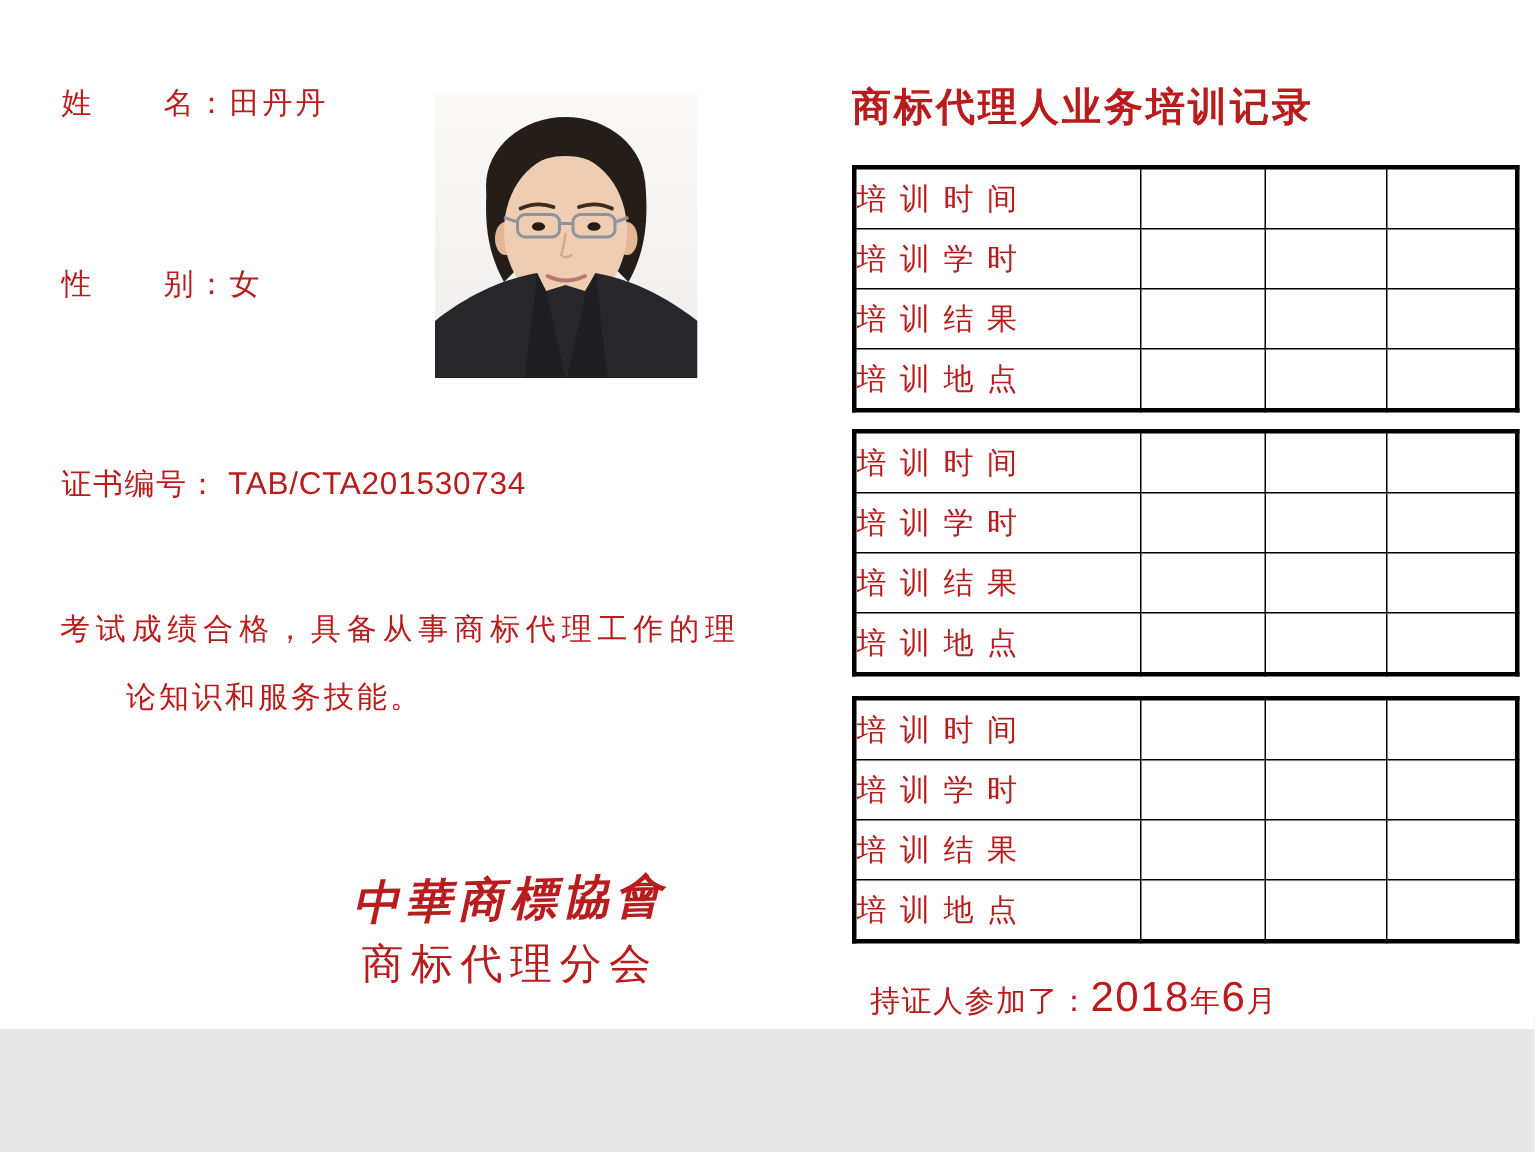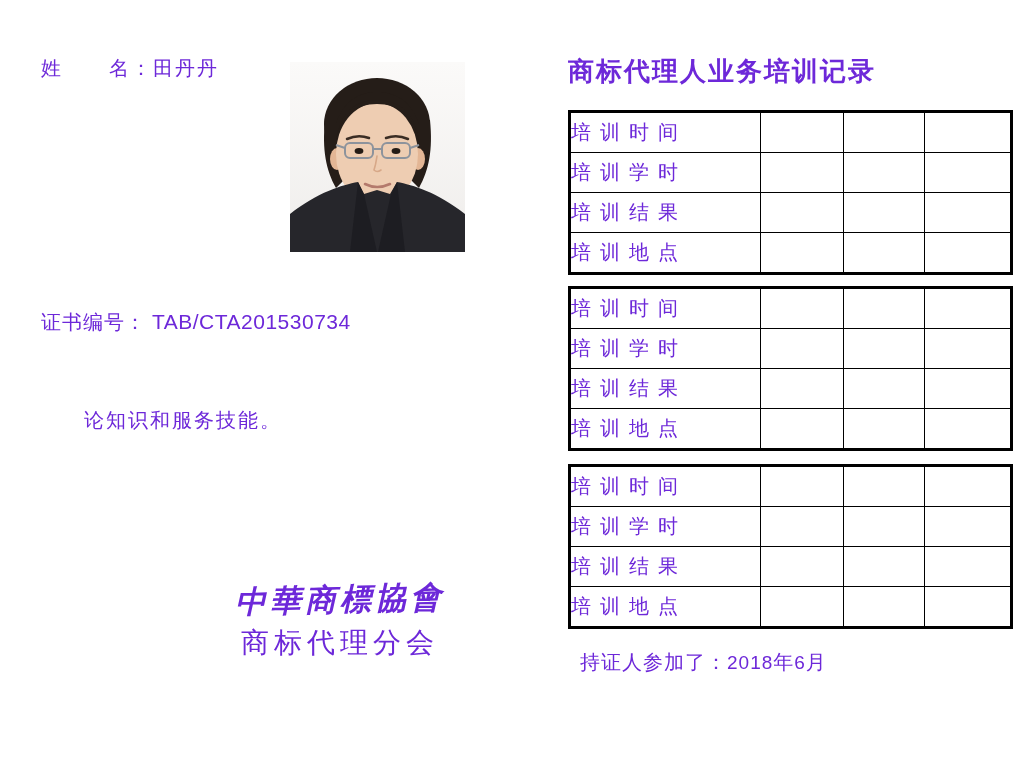--- a/index.html
+++ b/index.html
@@ -1,17 +1,17 @@
 <!DOCTYPE html>
 <html><head>
 <meta charset="utf-8">
 <style>
   html,body{margin:0;padding:0;background:#e8e8e8;}
   .page{
-    position:relative;width:1023px;height:768px;background:#ffffff;color:#6d28d9;
+    position:relative;width:1023px;height:686px;background:#ffffff;color:#b91c1c;
     overflow:hidden;font-family:"Liberation Serif","DejaVu Serif",serif;
   }
 
   
   .id-row{position:absolute;left:41px;font-size:20px;letter-spacing:2px;white-space:nowrap;}
   .row-name{top:55px;}
   .row-gender{top:176px;}
   .wide-gap{margin-left:46px;}
   .row-cert{position:absolute;left:41px;top:309px;font-size:20px;letter-spacing:1px;white-space:nowrap;}
   .cert-value{font-family:"Liberation Sans","DejaVu Sans",sans-serif;font-size:21px;letter-spacing:.5px;margin-left:6px;}
@@ -35,21 +35,21 @@
     font-size:26px;letter-spacing:2px;white-space:nowrap;
   }
   table.training-table{
     position:absolute;left:568px;width:442px;border-collapse:collapse;table-layout:fixed;
     border:3px solid #000;background:#fff;padding-left:18px;
   }
   .t1{top:110px;} .t2{top:286px;} .t3{top:464px;}
   table.training-table td{border:1px solid #000;height:39px;padding:0;}
   td.lbl{font-size:20px;letter-spacing:9px;padding-left:15px;white-space:nowrap;}
   .validity{position:absolute;left:580px;top:649px;font-size:20px;letter-spacing:1px;white-space:nowrap;}
-  .validity .num{font-family:"Liberation Sans","DejaVu Sans",sans-serif;font-size:19px;letter-spacing:1px;}
+  .validity .num{font-family:"Liberation Sans","DejaVu Sans",sans-serif;font-size:28px;letter-spacing:1px;}
 </style>
 </head>
 <body>
 
 <div class="page">
 
   <div class="id-row row-name">
     <span>姓</span><span class="wide-gap">名：</span><span>田丹丹</span>
   </div>
 
@@ -92,26 +92,30 @@
       <path d="M87 94 C86 101 85 105 84 108 Q87 111 91 108" stroke="#d7a888" stroke-width="1.6" fill="none" stroke-linecap="round"></path>
 
       <path d="M75 122 Q87 128 100 122" stroke="#b47a6c" stroke-width="2.6" fill="none" stroke-linecap="round"></path>
 
       <path d="M0 190 L0 152 C28 130 52 123 68 120 L74 132 L87 128 L100 132 L107 120 C123 123 147 130 175 152 L175 190 Z" fill="#26262b"></path>
       <path d="M68 120 L60 190 L87 190 L74 132 Z" fill="#1d1d22"></path>
       <path d="M107 120 L115 190 L88 190 L101 132 Z" fill="#1d1d22"></path>
     </svg>
   </div>
 
+  <div class="id-row row-gender">
+    <span>性</span><span class="wide-gap">别：</span><span>女</span>
+  </div>
 
   <div class="row-cert">
     <span>证书编号：</span><span class="cert-value">TAB/CTA201530734</span>
   </div>
 
   <div class="statement">
+    <div class="s-line">考试成绩合格，具备从事商标代理工作的理</div>
     <div class="s-line last">论知识和服务技能。</div>
   </div>
 
   <div class="seal">
     <div class="seal-calligraphy">中華商標協會</div>
     <div class="seal-branch">商标代理分会</div>
   </div>
 
   <div class="record-title">商标代理人业务培训记录</div>
 

